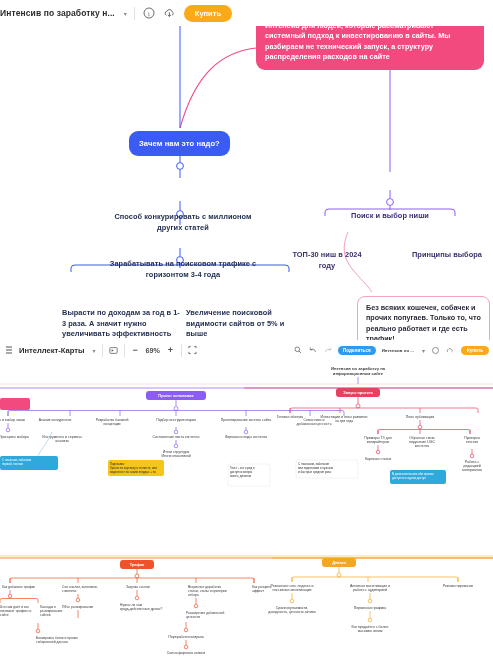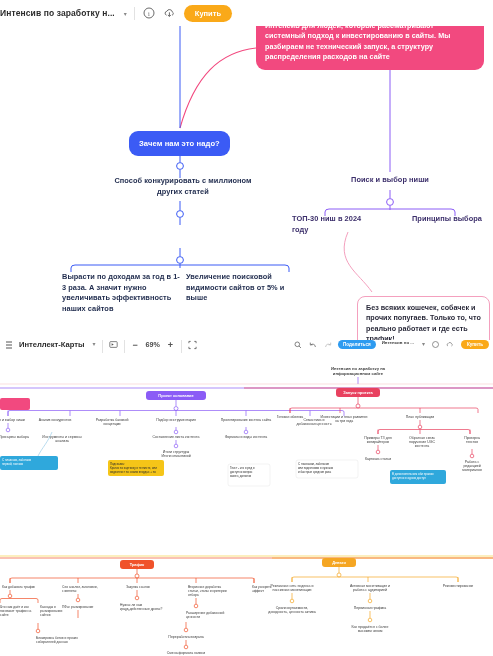--- a/index.html
+++ b/index.html
@@ -32,21 +32,21 @@
   .buy-btn {
     background:#FAA919; color:#fff; font-size:7.5px; font-weight:bold;
     border:none; border-radius:11px; padding:4px 11px; cursor:pointer;
     white-space:nowrap;
   }
   .canvas { position:absolute; inset:0; }
   svg.links { position:absolute; inset:0; width:493px; height:340px; overflow:visible; }
 
   .node-text {
     position:absolute; font-size:7.4px; line-height:10.6px;
-    color:#1f2b4d; font-weight:bold; letter-spacing:.05px;
+    color:#1f2b4d; font-weight:bold; letter-spacing:.05px;margin-top:36px;
   }
   .node-text.purple { color:#3c2f6b; }
   .pill {
     position:absolute; background:#3B5BF5; color:#fff;
     font-size:7.6px; font-weight:bold; border-radius:9px;
     padding:8px 10px; white-space:nowrap; letter-spacing:.1px;
   }
   .note-pink {
     position:absolute; background:#F2497F; color:#fff;
     border-radius:9px; padding:7px 9px; font-size:7.2px;
@@ -55,21 +55,21 @@
   .note-outline {
     position:absolute; background:#fff; border:1.1px solid #F4A0BE;
     border-radius:8px; padding:6px 8px; font-size:7.2px;
     line-height:10.4px; font-weight:bold; color:#2a2a3a;
   }
 
   
   #pane-bot { top:340px; height:316px; background:#fff; }
   .toolbar2 {
     position:absolute; top:0; left:0; width:493px; height:20px;
-    display:flex; align-items:flex-start; gap:6px; padding-left:4px;
+    display:flex; align-items:center; gap:6px; padding-left:4px;
     background:#fff; z-index:40; border-bottom:0;
   }
   .tb-title { font-size:7.6px; font-weight:bold; color:#2b2b2b; white-space:nowrap; }
   .zoom-group { display:flex; align-items:center; gap:6px; font-size:7.2px; color:#4a4a4a; font-weight:bold; }
   .zbtn { width:9px; height:9px; display:flex; align-items:center; justify-content:center; color:#555; font-size:9px; }
   .mini-share {
     background:#2E9BF0; color:#fff; font-size:4.6px; font-weight:bold;
     border-radius:6px; padding:2px 5px; white-space:nowrap;
   }
   .mini-buy {
@@ -138,28 +138,29 @@
 
       <path d="M348,232 C335,262 358,272 372,292" fill="none" stroke="#F4A0BE" stroke-width="1"></path>
     </svg>
 
     <div class="note-pink" style="left:256px; top:14px; width:228px;">Интенсив для людей, которые рассматривают системный подход к инвестированию в сайты. Мы разбираем не технический запуск, а структуру распределения расходов на сайте</div>
 
     <div class="pill" style="left:129px; top:131px;">Зачем нам это надо?</div>
 
     <div class="node-text" style="left:108px; top:176px; width:150px; text-align:center;">Способ конкурировать с миллионом других статей</div>
 
+    <div class="node-text" style="left:108px; top:223px; width:150px; text-align:center;">Зарабатывать на поисковом трафике с горизонтом 3-4 года</div>
 
     <div class="node-text" style="left:62px; top:272px; width:118px;">Вырасти по доходам за год в 1-3 раза. А значит нужно увеличивать эффективность наших сайтов</div>
 
     <div class="node-text" style="left:186px; top:272px; width:110px;">Увеличение поисковой видимости сайтов от 5% и выше</div>
 
     <div class="node-text purple" style="left:330px; top:175px; width:120px; text-align:center;">Поиск и выбор ниши</div>
 
-    <div class="node-text purple" style="left:292px; top:214px; width:86px; text-align:left;">ТОП-30 ниш в 2024 году</div>
+    <div class="node-text purple" style="left:284px; top:214px; width:86px; text-align:center;">ТОП-30 ниш в 2024 году</div>
 
     <div class="node-text purple" style="left:404px; top:214px; width:86px; text-align:center;">Принципы выбора</div>
 
     <div class="note-outline" style="left:357px; top:296px; width:133px;">Без всяких кошечек, собачек и прочих попугаев. Только то, что реально работает и где есть трафик!</div>
   </div>
 </div>
 
 <div class="pane" id="pane-bot">
 
   <div class="toolbar2">

